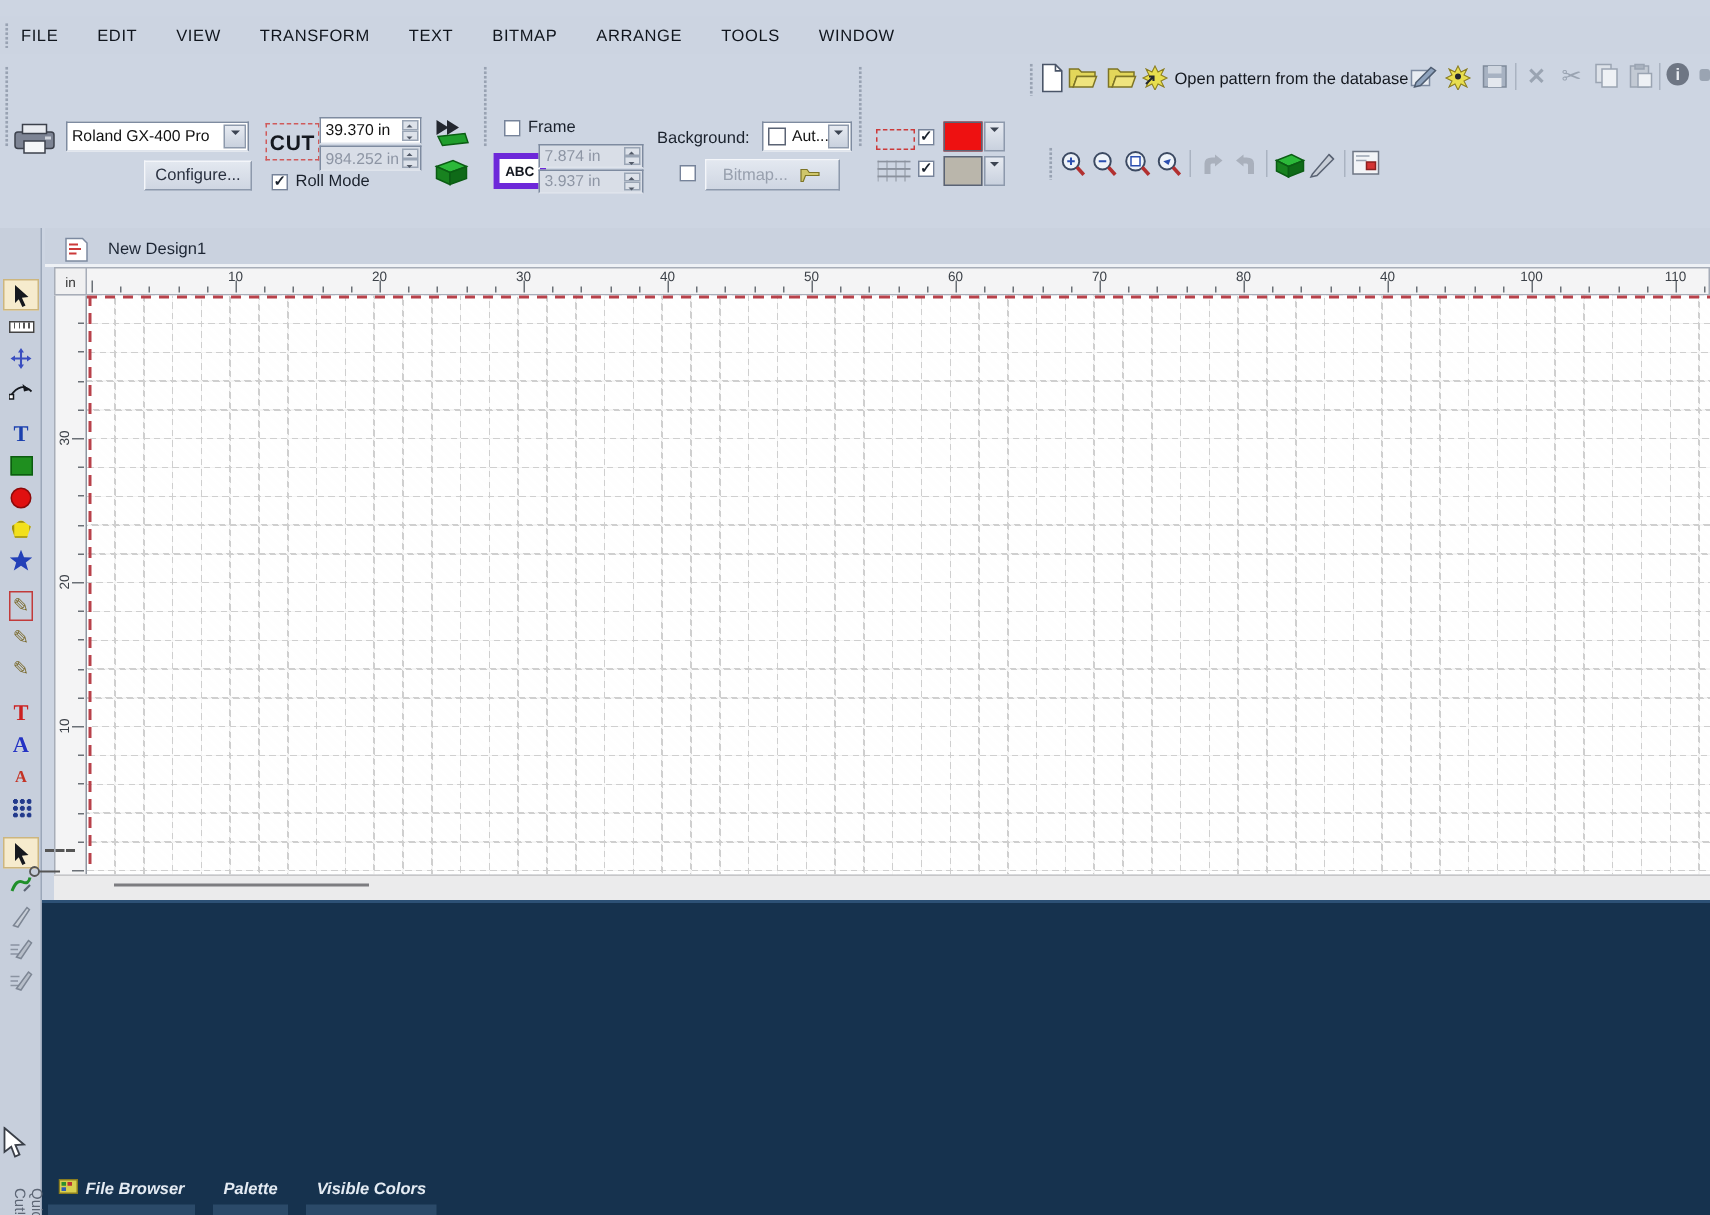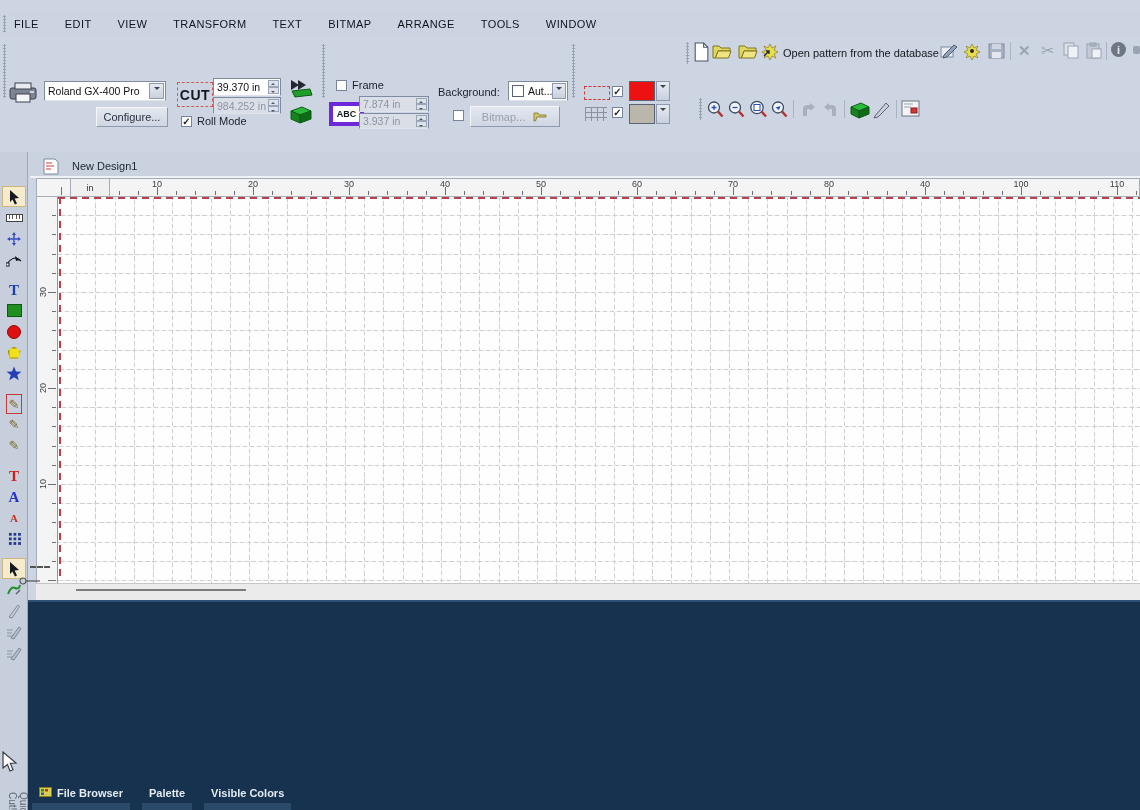--- a/index.html
+++ b/index.html
@@ -44,23 +44,23 @@
   .swatch{border:1px solid #5a6374;box-sizing:border-box;}
   
   #tabbar{position:absolute;left:30px;top:152px;width:1110px;height:26px;background:#cad2df;
     border-bottom:2px solid #eef1f5;box-sizing:border-box;}
   #doc-tab{position:absolute;left:6px;top:3px;height:22px;display:flex;align-items:center;gap:12px;
     padding:0 6px;}
   #doc-tab span{font-size:11px;color:#1c2533;}
   
   #ruler-h{position:absolute;left:36px;top:178px;width:1104px;height:19px;background:#f4f4f5;
     border:1px solid #a7adb8;box-sizing:border-box;}
-  #unit-box{position:absolute;left:36px;top:178px;width:40px;height:19px;background:#f0f0f1;
+  #unit-box{position:absolute;left:36px;top:178px;width:22px;height:19px;background:#f0f0f1;
     border:1px solid #a7adb8;box-sizing:border-box;z-index:3;font-size:9px;color:#333;
-    display:flex;align-items:center;justify-content:center;margin-left:34px;}
+    display:flex;align-items:center;justify-content:center;}
   #ruler-v{position:absolute;left:36px;top:197px;width:22px;height:386px;background:#f4f4f5;
     border-left:1px solid #a7adb8;border-right:1px solid #8f95a0;box-sizing:border-box;}
   .htick{position:absolute;bottom:1px;width:1px;background:#6b7077;}
   .hlabel{position:absolute;top:0px;font-size:9px;color:#3c4148;transform:translateX(-50%);}
   .vtick{position:absolute;right:1px;height:1px;background:#6b7077;}
   .vlabel{position:absolute;left:1px;font-size:9px;color:#3c4148;transform:rotate(-90deg);}
   #guide-dash{position:absolute;left:30px;top:566px;width:20px;border-top:2px dashed #555;z-index:4;}
   #guide-pin{position:absolute;left:19px;top:577px;width:22px;height:8px;z-index:4;}
   
   #canvas{position:absolute;left:58px;top:197px;width:1082px;height:386px;background:#fefefe;
@@ -72,21 +72,21 @@
     background:repeating-linear-gradient(to right,#b8414a 0 7px,rgba(0,0,0,0) 7px 12px);z-index:2;}
   #cut-left{position:absolute;left:59px;top:197px;width:2px;height:380px;
     background:repeating-linear-gradient(to bottom,#b8414a 0 7px,rgba(0,0,0,0) 7px 12px);z-index:2;}
   #scroll-strip{position:absolute;left:36px;top:583px;width:1104px;height:17px;background:#ebebec;
     border-top:1px solid #c6c6c8;box-sizing:border-box;}
   #scroll-thumb{position:absolute;left:40px;top:5px;width:170px;height:2px;background:#7c7c80;}
   
   #bottom-panel{position:absolute;left:28px;top:600px;width:1112px;height:210px;background:#16324e;
     border-top:2px solid #2d5176;box-sizing:border-box;}
   #bottom-tabs{position:absolute;left:4px;bottom:0px;display:flex;gap:12px;align-items:flex-end;}
-  .btab{display:flex;flex-direction:column;align-items:stretch;}
+  .btab{display:flex;flex-direction:column;align-items:stretch;font-style:italic;}
   .btab .trow{display:flex;align-items:center;gap:5px;padding:0 7px;height:17px;}
   .btab .trow span{font-size:11px;font-weight:bold;color:#e4ebf3;white-space:nowrap;}
   .btab .tblock{height:7px;background:#2b4a69;margin-top:2px;}
   
   #tool-strip{position:absolute;left:0;top:152px;width:28px;height:658px;background:#c7cfdc;
     border-right:1px solid #9ba7b9;box-sizing:border-box;}
   #tools{position:absolute;left:0;top:34px;width:28px;display:flex;flex-direction:column;
     align-items:center;}
   .tool{width:24px;height:21px;display:flex;align-items:center;justify-content:center;}
   .tool.sel{background:#f6ebcd;border:1px solid #cdb férfi;border:1px solid #cdb67e;box-sizing:border-box;}

